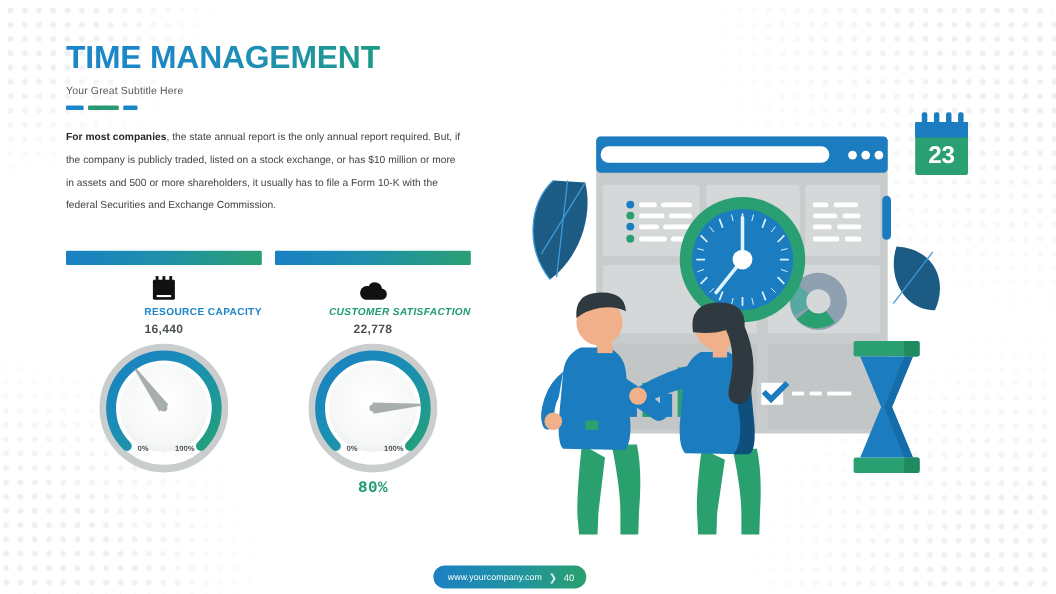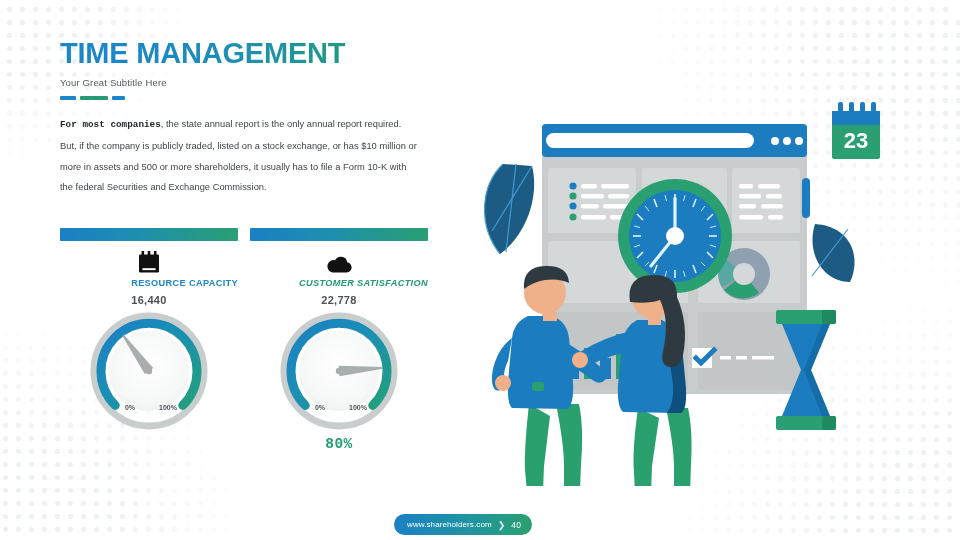--- a/index.html
+++ b/index.html
@@ -53,21 +53,21 @@
   #divider { margin-top:8px; display:flex; align-items:center; gap:4px; }
   .dash { height:4px; border-radius:1px; }
   .dash.s { width:16px; background:#1b86c8; }
   .dash.m { width:28px; background:#2a9775; }
   .dash.e { width:13px; background:#1b86c8; }
 
   #body-text {
     margin-top:14px; font-size:9.3px; line-height:2.22; color:#3f4447;
     letter-spacing:0.02px; width:360px;
   }
-  #body-text b { color:#222628; font-weight:bold;font-family:Liberation Mono, monospace; }
+  #body-text b { color:#222628; font-weight:bold; }
 
   
   #metrics { position:absolute; left:60px; top:228px; width:375px;
              display:flex; gap:12px; }
   .metric { width:178px; position:relative; }
   .metric-bar {
     height:13px; border-radius:1px;
     background:linear-gradient(90deg,#1b80c4 0%,#1e8fae 45%,#2a9f72 100%);
   }
   .metric-icon { height:32px; display:flex; align-items:flex-end;
@@ -386,19 +386,19 @@
         <path d="M166 244 q-30 6 -56 22 q-7 4 -3 11 q4 6 11 3 q24 -12 48 -16 Z" fill="#1b7cc0"></path>
         <circle cx="110" cy="274" r="8" fill="#f0b08a"></circle>
         <circle cx="182" cy="212" r="20" fill="#f0b08a"></circle>
         <path d="M160 216 q-4 -26 22 -27 q26 -1 25 22 q12 28 6 58 q-3 14 -14 12 q-9 -2 -6 -16 q7 -30 -3 -51 q-11 4 -30 2 Z" fill="#2f3a40"></path>
         <rect x="178" y="230" width="13" height="9" fill="#f0b08a"></rect>
       </g>
     </svg>
   </div>
 
   <div id="footer-pill">
-    <span>www.shareholders.com</span>
+    <span>www.yourcompany.com</span>
     <span class="chev">❯</span>
     <span class="pg">40</span>
   </div>
 
 
 </div>
 
 </body></html>

